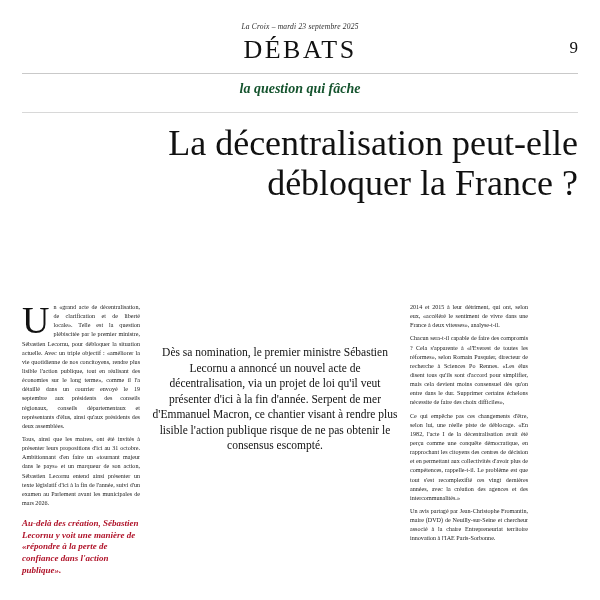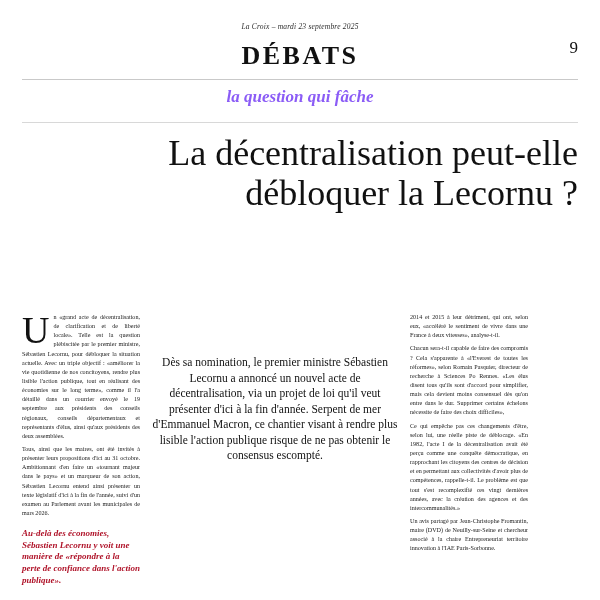--- a/index.html
+++ b/index.html
@@ -29,24 +29,24 @@
   }
   .masthead .issue-line {
     font-family: "Liberation Serif", serif;
     font-style: italic;
     font-size: 7.5px;
     color: #2a2a2a;
     letter-spacing: 0.2px;
   }
   .masthead .section-title {
     font-family: "Liberation Serif", serif;
-    font-weight: bold;
+    font-weight: normal;
     font-size: 26px;
     letter-spacing: 2.5px;
-    margin-top: 10px;
+    margin-top: 4px;
     color: #111;
   }
   .page-number {
     position: absolute;
     right: 22px;
     top: 38px;
     font-family: "Liberation Serif", serif;
     font-size: 17px;
     color: #111;
   }
@@ -54,22 +54,22 @@
     border: 0;
     border-top: 1px solid #c9c9c9;
     margin: 8px 0 0 0;
   }
   .rule.thin { border-top: 1px solid #d8d8d8; }
   .kicker {
     text-align: center;
     font-family: "Liberation Serif", serif;
     font-style: italic;
     font-weight: bold;
-    font-size: 17px;
-    color: #8b5cf6;
+    font-size: 14px;
+    color: #14532d;
     padding: 7px 0 7px 0;
   }
 
   
   .headline-zone {
     position: relative;
     height: 180px;
     margin-top: 4px;
   }
   .headline {
@@ -150,30 +150,30 @@
     <div class="issue-line">La Croix – mardi 23 septembre 2025</div>
     <div class="section-title">DÉBATS</div>
   </div>
   <div class="page-number">9</div>
 
   <hr class="rule">
   <div class="kicker">la question qui fâche</div>
   <hr class="rule thin">
 
   <div class="headline-zone">
-    <div class="headline">La décentralisation peut-elle débloquer la Lecornu ?</div>
+    <div class="headline">La décentralisation peut-elle débloquer la France ?</div>
   </div>
 
   <div class="grid">
     <div class="col">
       <div class="body-text hide-overflow">
         <p><span class="dropcap">U</span><span class="italic">n «grand acte de décentralisation, de clarification et de liberté locale».</span><span> Telle est la question plébiscitée par le premier ministre, Sébastien Lecornu, pour débloquer la situation actuelle. Avec un triple objectif : «améliorer la vie quotidienne de nos concitoyens, rendre plus lisible l'action publique, tout en réalisant des économies sur le long terme», comme il l'a détaillé dans un courrier envoyé le 19 septembre aux présidents des conseils régionaux, conseils départementaux et représentants d'élus, ainsi qu'aux présidents des deux assemblées.</span></p>
         <p>Tous, ainsi que les maires, ont été invités à présenter leurs propositions d'ici au 31 octobre. Ambitionnant d'en faire un «tournant majeur dans le pays» et un marqueur de son action, Sébastien Lecornu entend ainsi présenter un texte législatif d'ici à la fin de l'année, suivi d'un examen au Parlement avant les municipales de mars 2026.</p>
       </div>
-      <div class="pull-red">Au-delà des économies, Sébastien Lecornu y voit une manière de «répondre à la perte de confiance dans l'action publique».</div>
+      <div class="pull-red">Au-delà des création, Sébastien Lecornu y voit une manière de «répondre à la perte de confiance dans l'action publique».</div>
     </div>
 
     <div class="col wide">
       <div style="height:40px"></div>
       <div class="standfirst">Dès sa nomination, le premier ministre Sébastien Lecornu a annoncé un nouvel acte de décentralisation, via un projet de loi qu'il veut présenter d'ici à la fin d'année. Serpent de mer d'Emmanuel Macron, ce chantier visant à rendre plus lisible l'action publique risque de ne pas obtenir le consensus escompté.</div>
     </div>
 
     <div class="col">
       <div class="body-text hide-overflow">
         <p>2014 et 2015 à leur détriment, qui ont, selon eux, «accéléré le sentiment de vivre dans une France à deux vitesses», analyse-t-il.</p>

